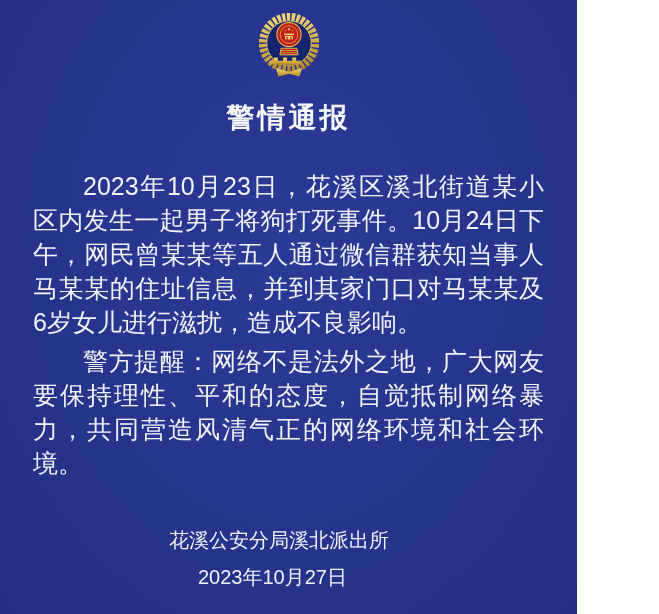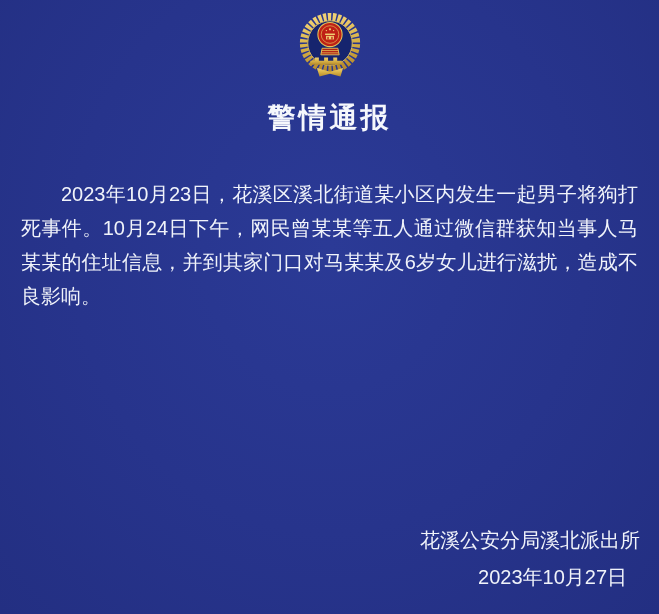--- a/index.html
+++ b/index.html
@@ -3,57 +3,57 @@
 <meta charset="utf-8">
 <style>
   html, body { margin: 0; padding: 0; }
   body {
     width: 659px; height: 614px;
     font-family: "Liberation Sans", sans-serif;
     overflow: hidden;
   }
   .page {
     position: relative;
-    width: 659px; height: 614px;
+    width: 577px; height: 614px;
     background: radial-gradient(ellipse at 50% 40%, #2b3a96 0%, #27348c 55%, #232f82 100%);
     color: #eef1f8;
     box-sizing: border-box;
   }
   .badge-wrap {
     padding-top: 9px;
     display: flex;
     justify-content: center;
   }
   .badge-wrap svg { width: 80px; height: 72px; display: block; }
   .notice-title {
     margin: 18px 0 0 0;
     text-align: center;
     font-size: 28px;
     font-weight: bold;
     letter-spacing: 3px;
     color: #f5f7fc;
   }
   .notice-body {
-    margin-top: 40px;
-    padding: 0 21px;
-    font-size: 20px;
+    margin-top: 32px;
+    padding: 0 33px;
+    font-size: 25px;
     line-height: 34px;
     font-weight: 500;
     text-align: justify;
     color: #f0f3fa;
   }
   .notice-body p {
     margin: 0 0 5px 0;
     text-indent: 2em;
   }
   .sign-block {
     position: absolute;
     left: 0; right: 0;
     bottom: 20px;
-    text-align: right;
+    text-align: center;
     font-size: 20px;
     font-weight: 500;
     line-height: 34px;
     color: #f0f3fa;
   }
   .sign-office { padding-right: 19px; }
   .sign-date   { padding-right: 32px; margin-top: 3px; }
 </style>
 </head>
 <body>
@@ -91,20 +91,21 @@
       <path d="M30 79 h7 v-5 h6 v5 h8 v-5 h6 v5 h8 v-5 h6 v5 h7 v6 H30 Z" fill="url(#gold)"></path>
 
       <path d="M40 90 L60 96 L80 90 L76 103 L60 99 L44 103 Z" fill="url(#gold)"></path>
     </svg>
   </div>
 
   <h1 class="notice-title">警情通报</h1>
 
   <div class="notice-body">
     <p>2023年10月23日，花溪区溪北街道某小区内发生一起男子将狗打死事件。10月24日下午，网民曾某某等五人通过微信群获知当事人马某某的住址信息，并到其家门口对马某某及6岁女儿进行滋扰，造成不良影响。</p>
+    <p>警方提醒：网络不是法外之地，广大网友要保持理性、平和的态度，自觉抵制网络暴力，共同营造风清气正的网络环境和社会环境。</p>
   </div>
 
   <div class="sign-block">
     <div class="sign-office">花溪公安分局溪北派出所</div>
     <div class="sign-date">2023年10月27日</div>
   </div>
 
 </div>
 
 </body></html>

